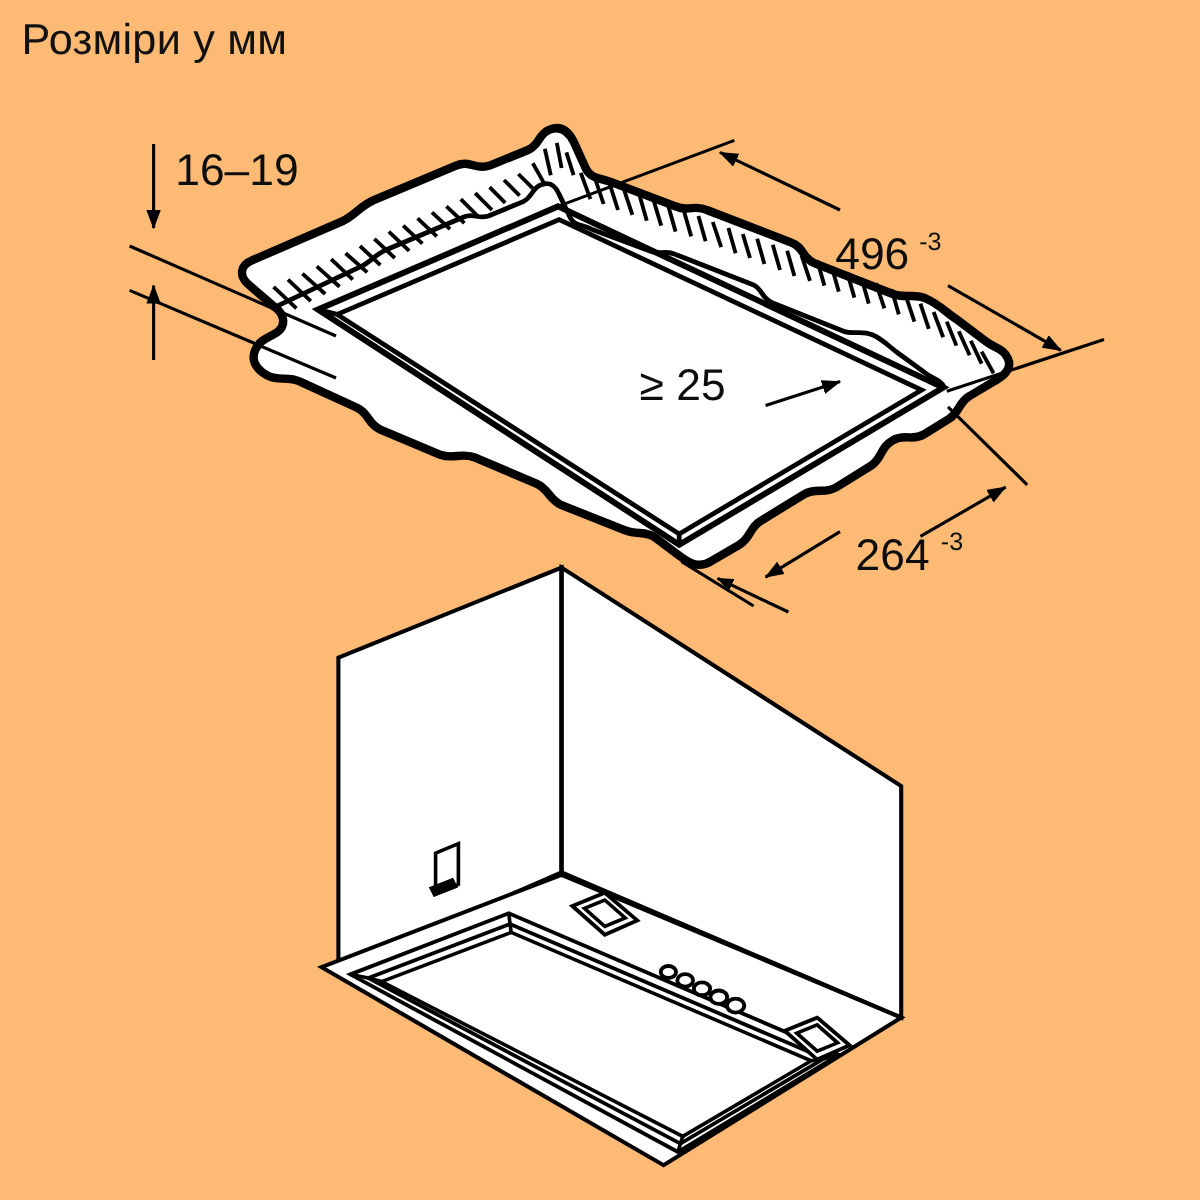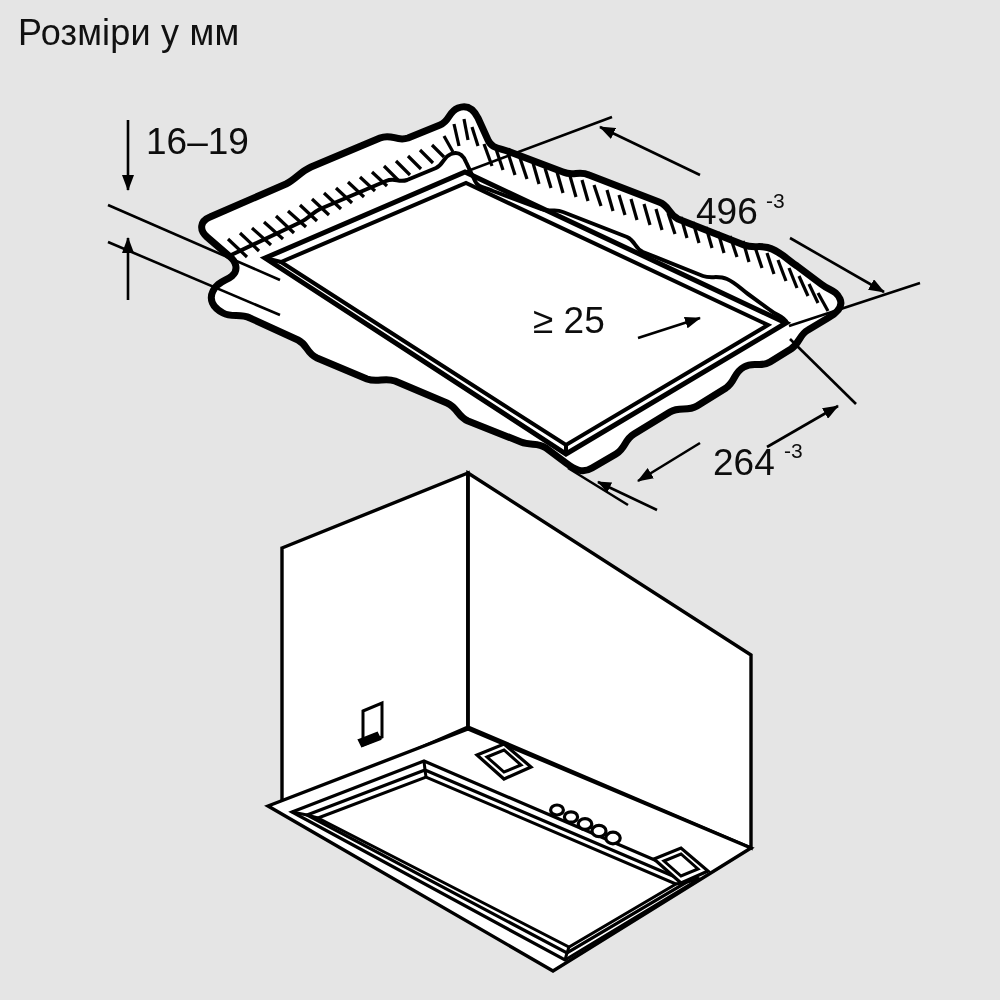--- a/index.html
+++ b/index.html
@@ -12,21 +12,21 @@
     width: 1000px;
     height: 1000px;
     overflow: hidden;
     font-family: "Liberation Sans", sans-serif;
     color: #000000;
   }
   #stage {
     position: relative;
     width: 1000px;
     height: 1000px;
-    background: #e5e5e5;
+    background: #fdba74;
   }
   #page-title {
     position: absolute;
     left: 18px;
     top: 12px;
     font-size: 36px;
     font-weight: 400;
     letter-spacing: 0.2px;
     color: #111111;
     white-space: nowrap;

